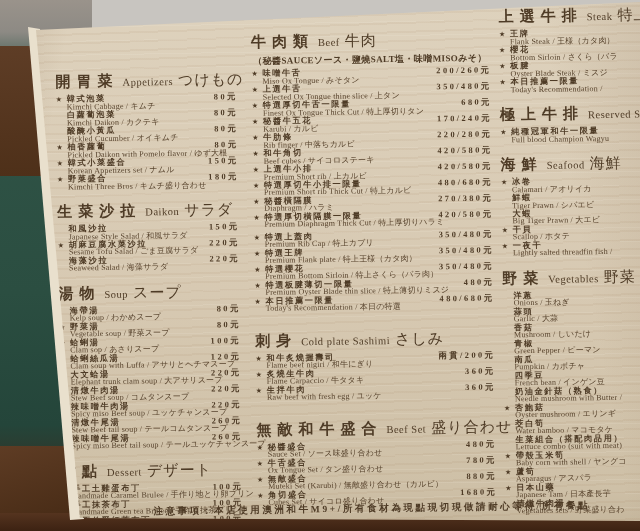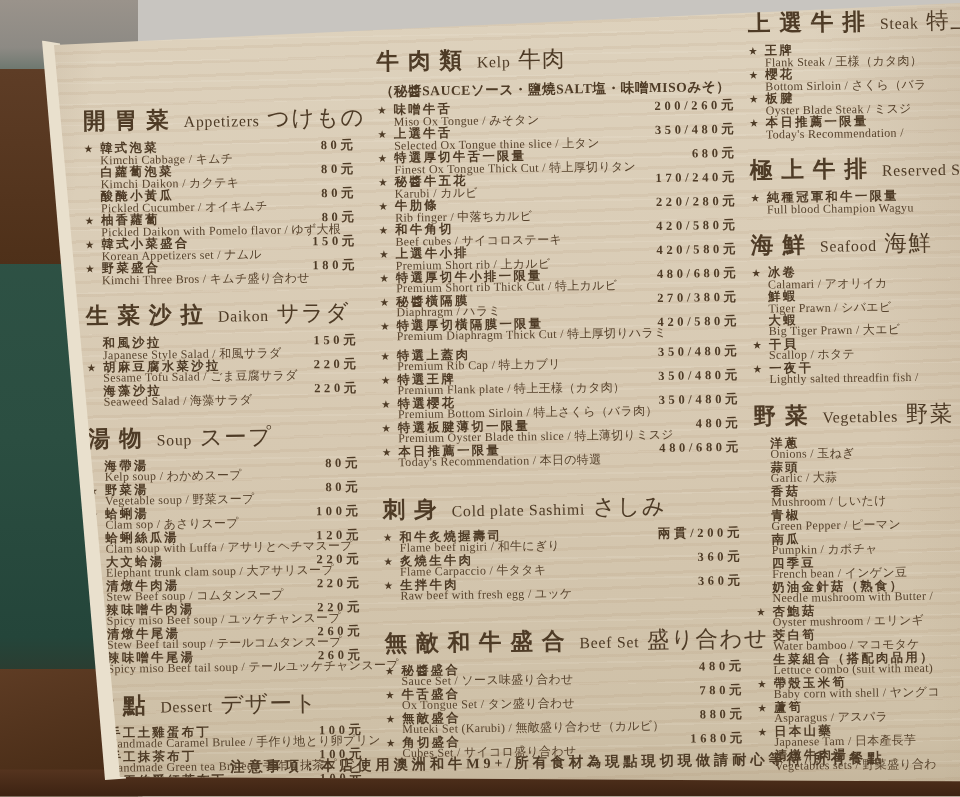--- a/index.html
+++ b/index.html
@@ -248,21 +248,21 @@
           </div>
           <div class="item">
             <div class="l1">
               <span class="price">100元</span>
             </div>
           </div>
         </div>
       </div>
     <div class="col" data-col="1">
         <div class="sec">
-          <div class="sec-h"><span class="hc">牛肉類</span> <span class="he">Kelp</span><span class="hj">牛肉</span></div>
+          <div class="sec-h"><span class="hc">牛肉類</span> <span class="he">Beef</span><span class="hj">牛肉</span></div>
           <div class="sub">（秘醬SAUCEソース・鹽燒SALT塩・味噌MISOみそ）</div>
           <div class="item">
             <div class="l1">
               <span class="star">★</span>
               <span class="name">味噌牛舌</span>
               <span class="price">200/260元</span>
             </div>
             <div class="desc">Miso Ox Tongue / みそタン</div>
           </div>
           <div class="item">

